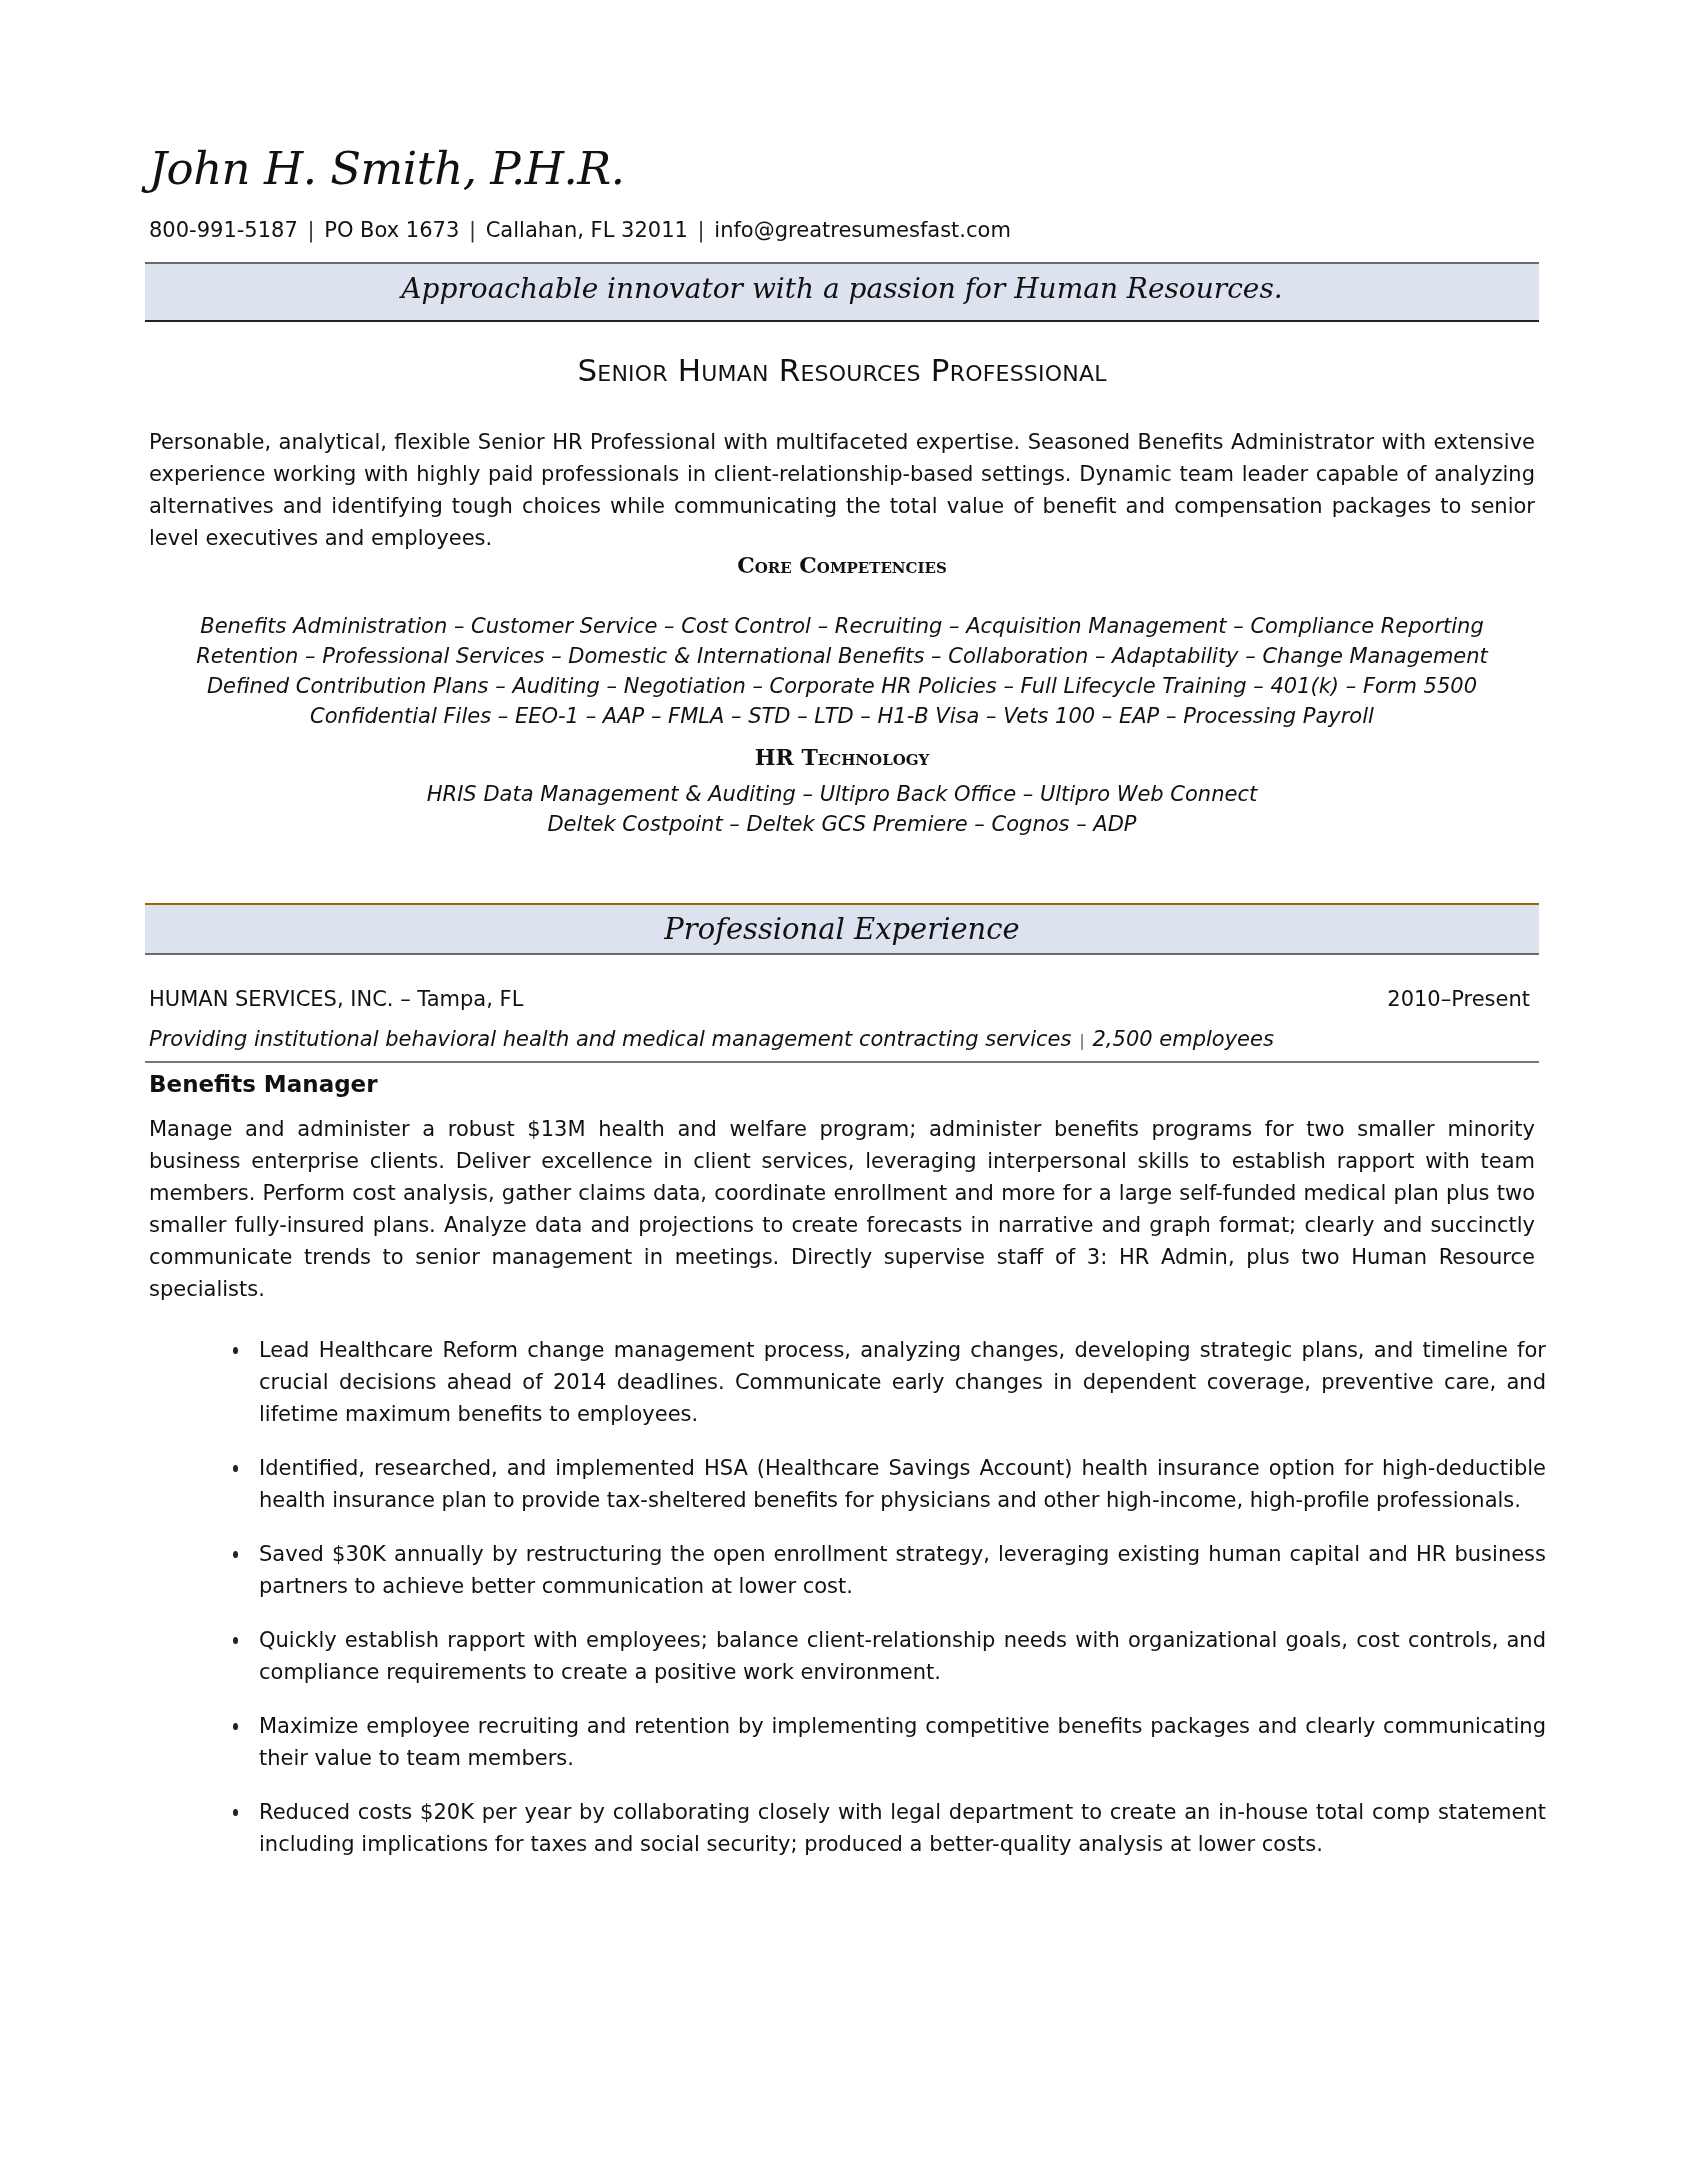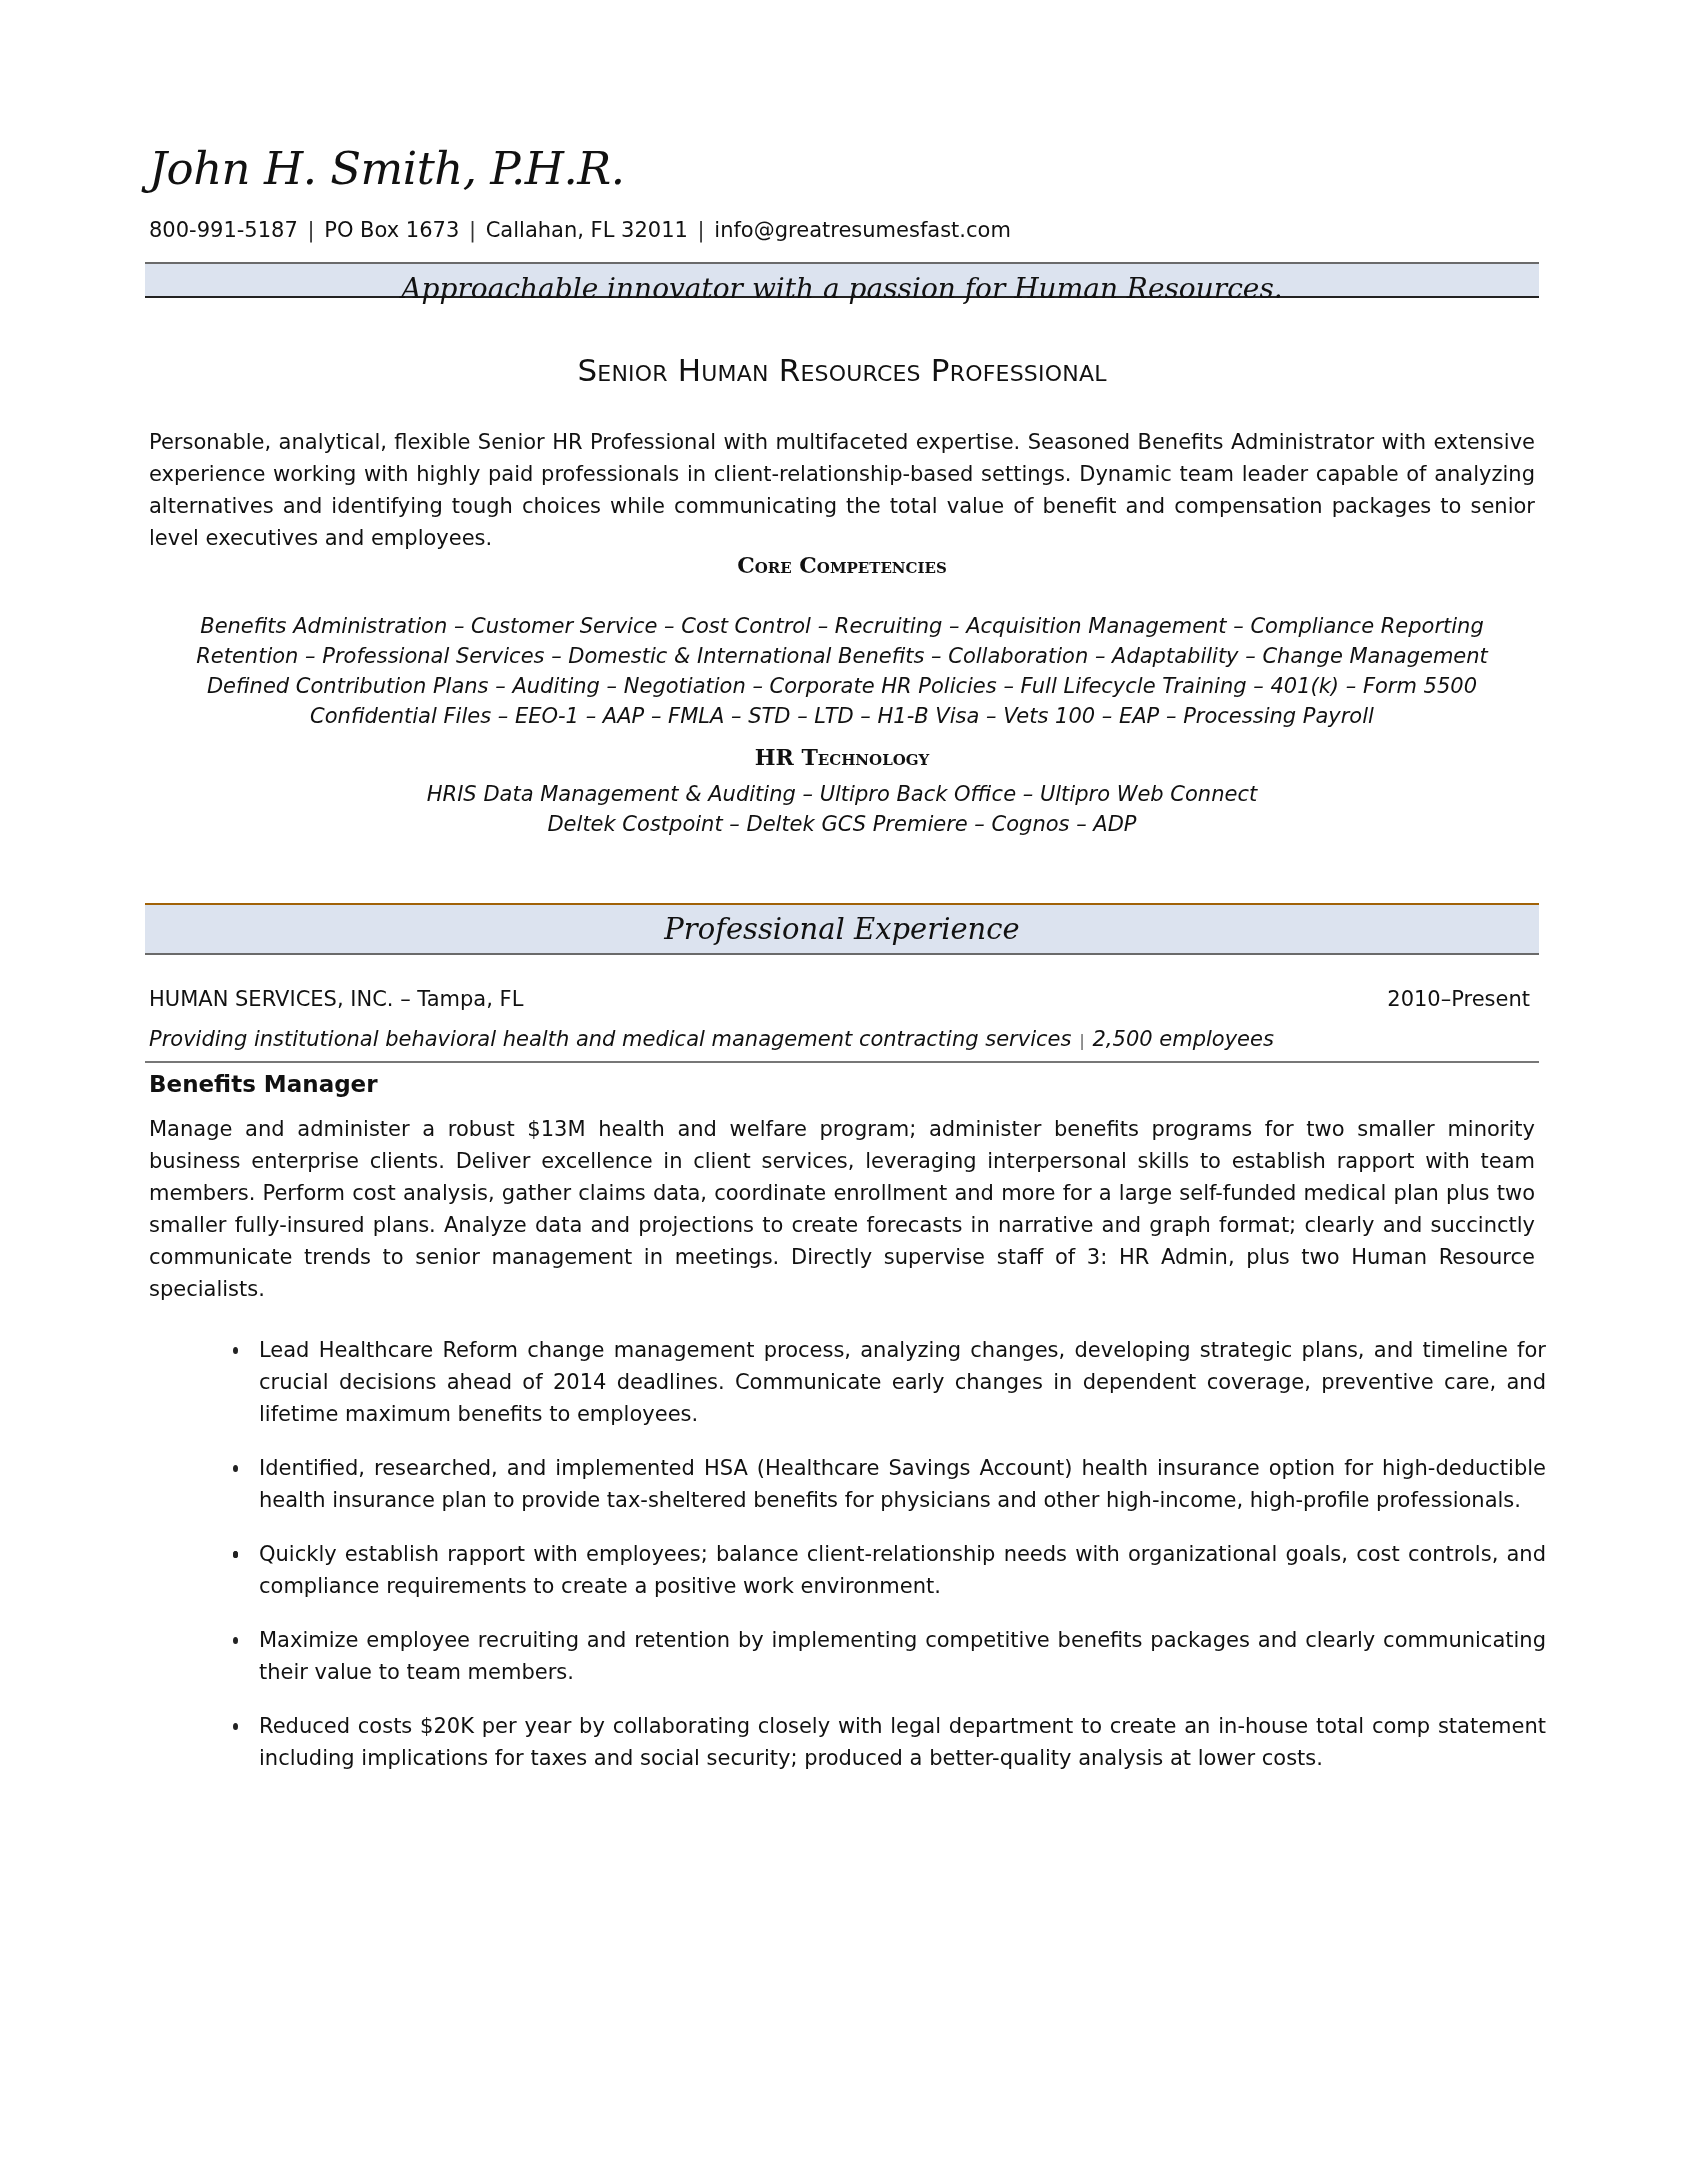--- a/index.html
+++ b/index.html
@@ -4,21 +4,21 @@
   <style>
     html, body { margin: 0; padding: 0; background: #ffffff; }
     body { width: 1683px; height: 2178px; position: relative; overflow: hidden; color: #111; }
     .page { position: absolute; left: 145px; top: 0; width: 1394px; }
 
     .name { position: absolute; left: 4px; top: 142px; font-family: "DejaVu Serif", "Liberation Serif", serif; font-style: italic; font-size: 45px; font-weight: normal; letter-spacing: -0.5px; color: #111; white-space: nowrap; }
     .contact { position: absolute; left: 4px; top: 218px; font-family: "DejaVu Sans", "Liberation Sans", sans-serif; font-size: 21px; color: #111; white-space: nowrap; }
     .contact .sep { color: #333; padding: 0 3px; }
 
     .banner { position: absolute; left: 0; width: 1394px; background: #dce3ef; border-top: 2px solid #6a6a6a; border-bottom: 2px solid #222; text-align: center; font-family: "DejaVu Serif", "Liberation Serif", serif; font-style: italic; color: #111; box-sizing: border-box; }
-    .banner.tagline { top: 262px; height: 36px; line-height: 49px; font-size: 28px; }
+    .banner.tagline { top: 262px; height: 60px; line-height: 49px; font-size: 28px; }
     .banner.section { top: 903px; height: 52px; line-height: 49px; font-size: 29px; border-top: 2px solid #a16207; border-bottom: 2px solid #6a6a6a; }
 
     .headline { position: absolute; left: 0; width: 1394px; top: 352px; text-align: center; font-family: "DejaVu Sans", "Liberation Sans", sans-serif; font-size: 31px; font-variant: small-caps; letter-spacing: 0.2px; color: #111; }
 
     .summary { position: absolute; left: 4px; top: 426px; width: 1386px; font-family: "DejaVu Sans", "Liberation Sans", sans-serif; font-size: 21px; line-height: 32px; text-align: justify; color: #111; }
 
     .subhead { position: absolute; left: 0; width: 1394px; text-align: center; font-family: "DejaVu Serif", "Liberation Serif", serif; font-weight: bold; font-variant: small-caps; font-size: 22px; color: #111; }
     .subhead.core { top: 544px; margin-top: 8px; }
     .subhead.tech { top: 744px; }
 
@@ -87,20 +87,20 @@
     <span>Providing institutional behavioral health and medical management contracting services</span><span class="pipe">|</span><span>2,500 employees</span>
   </div>
   <div class="job-rule"></div>
 
   <div class="job-title">Benefits Manager</div>
   <div class="job-summary">Manage and administer a robust $13M health and welfare program; administer benefits programs for two smaller minority business enterprise clients. Deliver excellence in client services, leveraging interpersonal skills to establish rapport with team members. Perform cost analysis, gather claims data, coordinate enrollment and more for a large self-funded medical plan plus two smaller fully-insured plans. Analyze data and projections to create forecasts in narrative and graph format; clearly and succinctly communicate trends to senior management in meetings. Directly supervise staff of 3: HR Admin, plus two Human Resource specialists.</div>
 
   <ul class="bullets">
     <li><span class="bullet-icon"></span><span>Lead Healthcare Reform change management process, analyzing changes, developing strategic plans, and timeline for crucial decisions ahead of 2014 deadlines. Communicate early changes in dependent coverage, preventive care, and lifetime maximum benefits to employees.</span></li>
     <li><span class="bullet-icon"></span><span>Identified, researched, and implemented HSA (Healthcare Savings Account) health insurance option for high-deductible health insurance plan to provide tax-sheltered benefits for physicians and other high-income, high-profile professionals.</span></li>
-    <li><span class="bullet-icon"></span></li>
+    <li><span class="bullet-icon"></span><span>Saved $30K annually by restructuring the open enrollment strategy, leveraging existing human capital and HR business partners to achieve better communication at lower cost.</span></li>
     <li><span class="bullet-icon"></span><span>Quickly establish rapport with employees; balance client-relationship needs with organizational goals, cost controls, and compliance requirements to create a positive work environment.</span></li>
     <li><span class="bullet-icon"></span><span>Maximize employee recruiting and retention by implementing competitive benefits packages and clearly communicating their value to team members.</span></li>
     <li><span class="bullet-icon"></span><span>Reduced costs $20K per year by collaborating closely with legal department to create an in-house total comp statement including implications for taxes and social security; produced a better-quality analysis at lower costs.</span></li>
   </ul>
 
 </div>
 
 
 </body></html>

